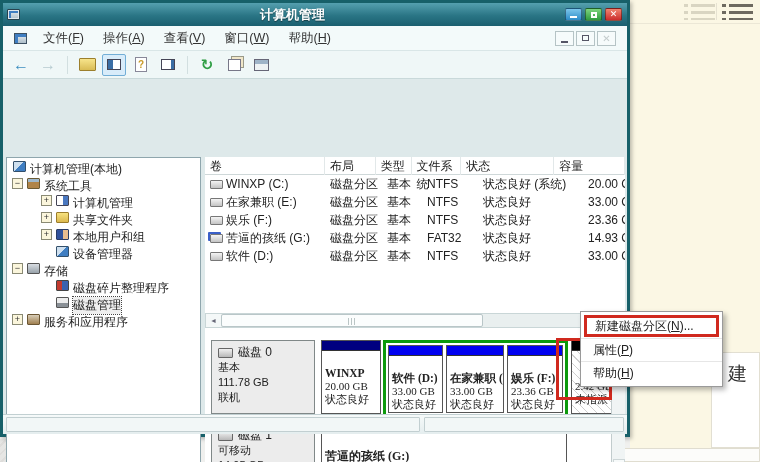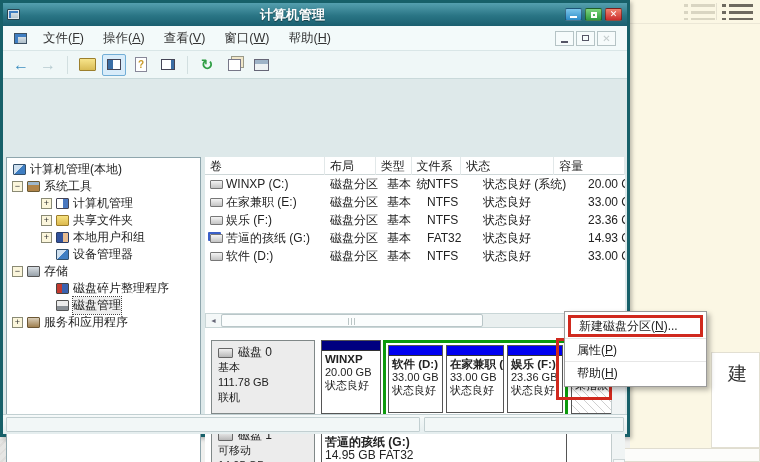--- a/index.html
+++ b/index.html
@@ -68,21 +68,21 @@
             font-size: 10px; font-weight: bold; text-align: center; line-height: 14px; }
   .g-ref { color: #2f9e44; font-size: 15px; font-weight: bold; }
   .g-exp { width: 13px; height: 12px; background: #fff; border: 1px solid #778; box-shadow: 3px -3px 0 -1px #f0e6c8, 3px -3px 0 0 #998; }
   .g-hwin { width: 15px; height: 12px; border: 1px solid #667; background: linear-gradient(#9fb4c8 0 4px, #eef2f4 4px); }
 
   .main { position: absolute; left: 0; top: 76px; width: 624px; height: 335px; background: #dee9ea; }
 
   
   .tree { position: absolute; left: 3px; top: 78px; width: 195px; height: 333px; background: #fff;
           border: 1px solid #8fa6ad; overflow: hidden; padding-top: 3px; }
-  .trow { height: 17px; display: flex; align-items: center; gap: 4px; white-space: nowrap; }
+  .trow { height: 17px; display: flex; align-items: flex-start; gap: 4px; white-space: nowrap; }
   .l0 { padding-left: 6px; } .l1 { padding-left: 5px; } .l2 { padding-left: 34px; }
   .exp { width: 11px; height: 11px; border: 1px solid #8a8a74; background: #fbf6dc; flex: none;
          display: flex; align-items: center; justify-content: center; font-size: 9px; line-height: 9px; color: #333; }
   .exp.plus::before { content: "+"; } .exp.minus::before { content: "−"; }
   .spc { width: 11px; flex: none; }
   .ti { width: 13px; height: 11px; flex: none; border-radius: 1px; }
   .i-comp { background: linear-gradient(135deg, #cfe0ef 45%, #3f7ec2 46%); border: 1px solid #33506b; }
   .i-tool { background: linear-gradient(#9eb8cc 35%, #b08448 36%); border: 1px solid #6b5a33; }
   .i-event { background: linear-gradient(90deg, #fff 55%, #4a78c0 56%); border: 1px solid #445; }
   .i-folder { background: linear-gradient(#f7e27f, #dcb94e); border: 1px solid #9c7d2a; }
@@ -114,40 +114,40 @@
   .htrack { flex: 1; }
 
   
   .dview { position: absolute; left: 202px; top: 249px; width: 420px; height: 145px; background: #fff; overflow: hidden; }
   .dhdr { position: absolute; background: #ececec; border: 1px solid #808888; padding: 4px 6px; font-size: 11px; line-height: 15px; }
   .dname { font-weight: normal; font-size: 12px; display: flex; align-items: center; gap: 5px; }
   .ddrive { width: 15px; height: 10px; background: linear-gradient(#f0f0f0, #b8b8b8); border: 1px solid #666; border-radius: 1px; }
   .block { position: absolute; border: 1px solid #555; background: #fff; overflow: hidden; }
   .cbar { height: 10px; border-bottom: 1px solid #333; }
   .cb-primary { background: #000080; } .cb-logical { background: #0000f0; } .cb-unalloc { background: #000; }
-  .btext { padding: 2px 3px 0; font-size: 11px; line-height: 13px; white-space: nowrap; }
+  .btext { padding: 16px 3px 0; font-size: 11px; line-height: 13px; white-space: nowrap; font-family: Liberation Serif, serif; }
   .bl { min-height: 13px; } .bn { font-weight: bold; font-size: 11.5px; }
   .hatch .btext { background: repeating-linear-gradient(45deg, #fff 0 5px, #cfcfcf 5px 6px); height: 62px; }
   .gframe { position: absolute; border: 3px solid #0c9a0c; padding: 2px; display: flex; gap: 3px; background: #fff; }
   .gframe .block { position: relative; }
   .redbox { position: absolute; border: 3px solid #d0291e; z-index: 45; }
 
   .vscroll { position: absolute; left: 406px; top: 0; width: 14px; height: 145px; background: #f0f4f4; border-left: 1px solid #c2cccd; }
   .vsb { position: absolute; left: 1px; width: 12px; height: 12px; display: flex; align-items: center; justify-content: center;
          font-size: 6px; color: #667; background: #f7fafa; border: 1px solid #cdd6d7; }
   .vthumb { position: absolute; left: 1px; top: 14px; width: 12px; height: 28px; background: #fbfdfd; border: 1px solid #b9c6c8; }
 
   
   .sbar { position: absolute; left: 0; top: 411px; width: 624px; height: 20px; background: linear-gradient(#f6fafa, #e4edee);
           border-top: 1px solid #c2d0d2; display: flex; gap: 4px; padding: 2px 3px; }
   .sp { border: 1px solid #c2cfd1; background: #f2f7f7; border-radius: 1px; }
   .sp1 { flex: 1; } .sp2 { width: 200px; }
 
   
-  .cmenu { position: absolute; left: 564px; top: 311px; width: 143px; background: #fff; border: 1px solid #9a9a9a;
+  .cmenu { position: absolute; left: 580px; top: 311px; width: 143px; background: #fff; border: 1px solid #9a9a9a;
            box-shadow: 3px 3px 5px rgba(0,0,0,.28); z-index: 60; padding: 2px 0; }
   .citem { height: 23px; display: flex; align-items: center; padding-left: 12px; white-space: nowrap; }
   .citem + .citem { border-top: 1px solid #e6e6e6; }
   .citem.hl { border: 3px solid #d0291e; height: 22px; margin: 1px 3px; padding-left: 8px; }
 
   
   .wm { position: absolute; left: 588px; top: 393px; z-index: 90; opacity: .85; pointer-events: none; }
   .wm1 { display: flex; align-items: center; gap: 3px; color: #c9d1d7; font-weight: bold; }
   .wm-b { font-size: 25px; letter-spacing: 1px; text-shadow: 1px 1px 0 #fff; }
   .paw { position: relative; width: 18px; height: 16px; }

